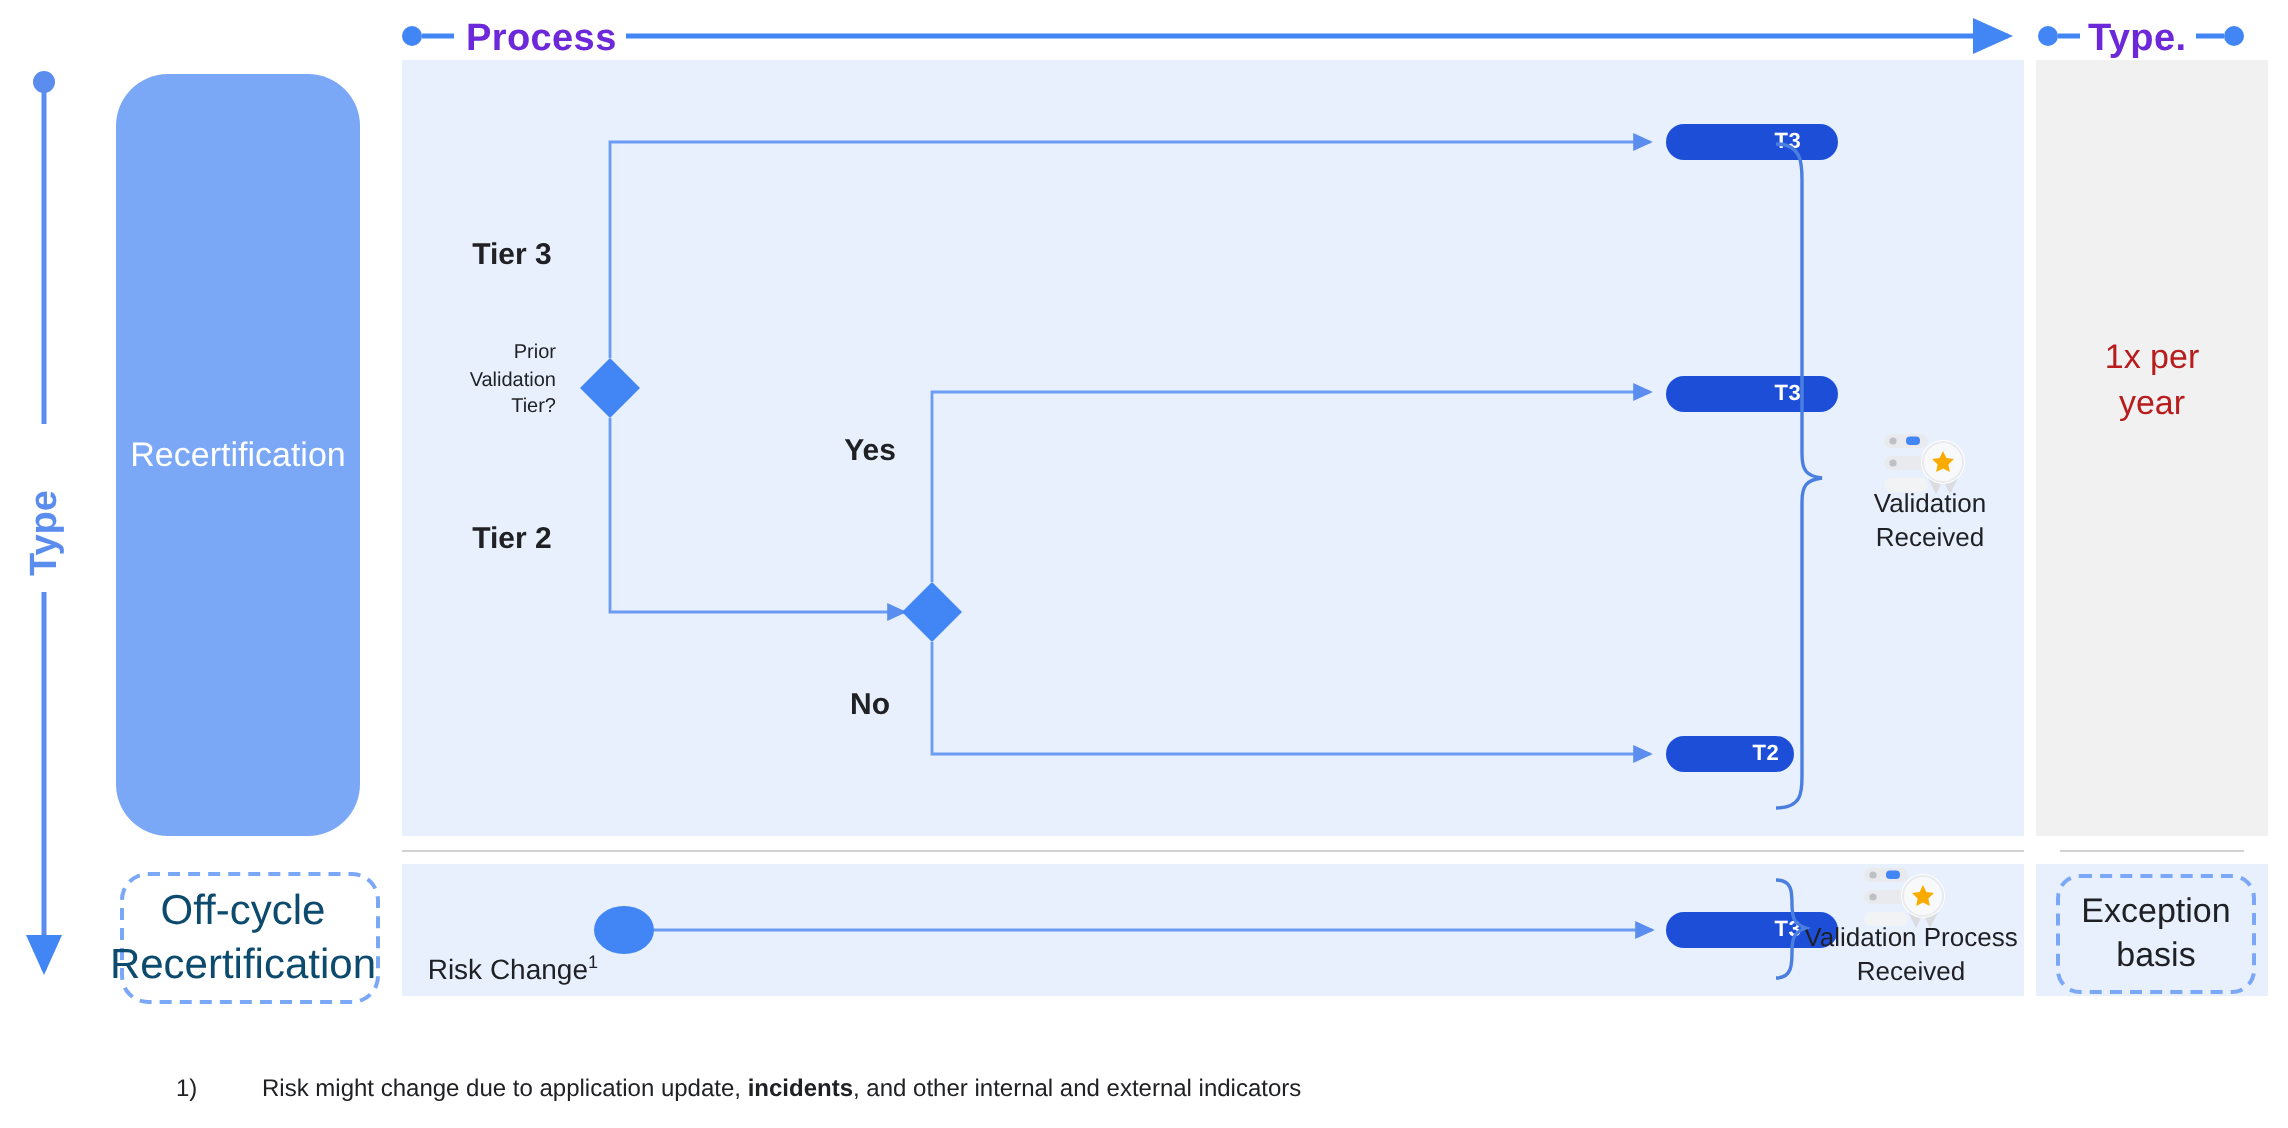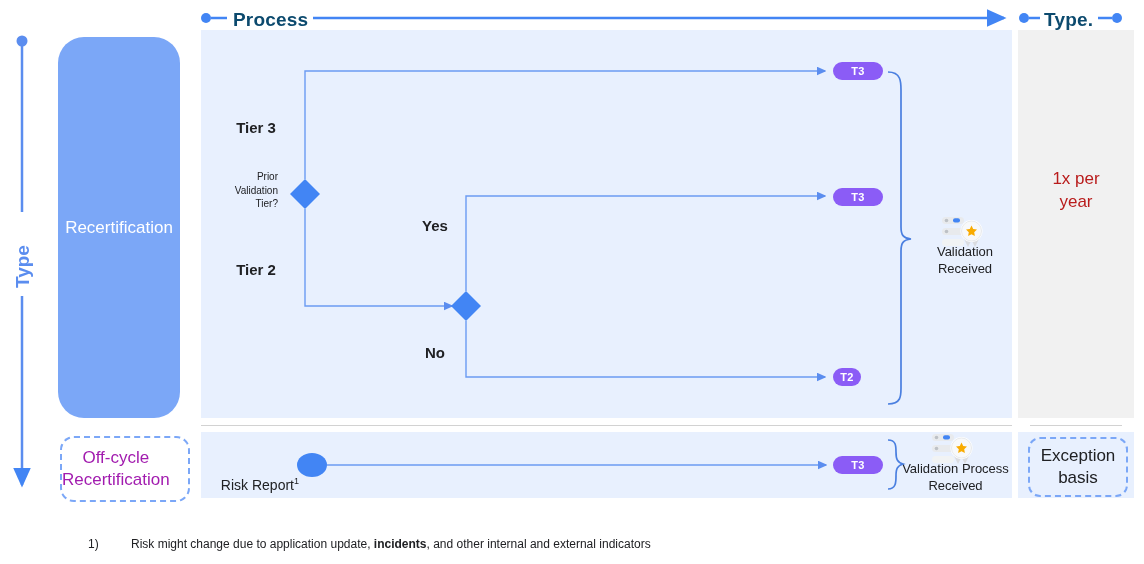--- a/index.html
+++ b/index.html
@@ -8,21 +8,21 @@
     background:#ffffff;
     font-family:"Liberation Sans", sans-serif;
     overflow:hidden;
     position:relative;
   }
   #stage{position:absolute;left:0;top:0;width:1144px;height:564px;}
 
   
   .axis-label-h{
     position:absolute;
-    color:#0c4a6e;
+    color:#6d28d9;
     font-weight:bold;
     font-size:19px;
     letter-spacing:.2px;
     white-space:nowrap;
   }
   .axis-label-v{
     position:absolute;
     color:#5b8def;
     font-weight:bold;
     font-size:19px;
@@ -64,24 +64,24 @@
     justify-content:center;
     color:#ffffff;
     font-size:17px;
   }
   .type-dashed{
     position:absolute;
     border:2px dashed #7ba7f7;
     border-radius:14px;
     display:flex;
     align-items:center;
-    justify-content:flex-start;
-    text-align:center;
-    color:#a21caf;
-    font-size:17px;
+    justify-content:flex-end;
+    text-align:center;
+    color:#0c4a6e;
+    font-size:21px;
     line-height:1.3;
     background:#ffffff;
   }
   .freq-dashed{
     position:absolute;
     border:2px dashed #7ba7f7;
     border-radius:12px;
     display:flex;
     align-items:center;
     justify-content:center;
@@ -108,29 +108,30 @@
     color:#b91c1c;
     font-size:17px;
     line-height:1.35;
     text-align:center;
     white-space:pre-line;
   }
 
   
   .pill{
     position:absolute;
-    background:#8b5cf6;
+    background:#1d4ed8;
     border-radius:9px;
     color:#ffffff;
     font-size:11px;
     font-weight:bold;
     display:flex;
     align-items:center;
     justify-content:center;
     letter-spacing:.3px;
+    padding-left:36px;
   }
 
   
   .badge-icon{position:absolute;}
   .icon-caption{
     position:absolute;
     color:#202124;
     font-size:13px;
     line-height:1.3;
     text-align:center;
@@ -236,21 +237,21 @@
       <path d="M33 24 L37 32 L41 24 Z" fill="#dadce0"></path>
       <circle cx="33.5" cy="16" r="11" fill="#ffffff"></circle>
       <circle cx="33.5" cy="16" r="10" fill="#f8f9fa" stroke="#e8eaed" stroke-width="1"></circle>
       <path d="M33.5 10.5 l1.7 3.5 3.8 .5 -2.8 2.7 .7 3.8 -3.4 -1.8 -3.4 1.8 .7 -3.8 -2.8 -2.7 3.8 -.5 Z" fill="#f9ab00"></path>
     </svg>
   </div>
   <div class="icon-caption" style="left:898px;top:461px;width:115px;">Validation Process
 Received</div>
 
   <div class="flow-text" style="left:205px;top:456px;width:94px;text-align:right;font-size:14px;">
-    <span>Risk Report</span><sup style="font-size:9px;">1</sup>
+    <span>Risk Change</span><sup style="font-size:9px;">1</sup>
   </div>
 
   <div class="freq-text" style="left:1026px;top:168px;width:100px;">1x per
 year</div>
 
   <div class="freq-dashed" style="left:1028px;top:437px;width:96px;height:56px;">
     <span style="white-space:pre-line;">Exception
 basis</span>
   </div>
 

